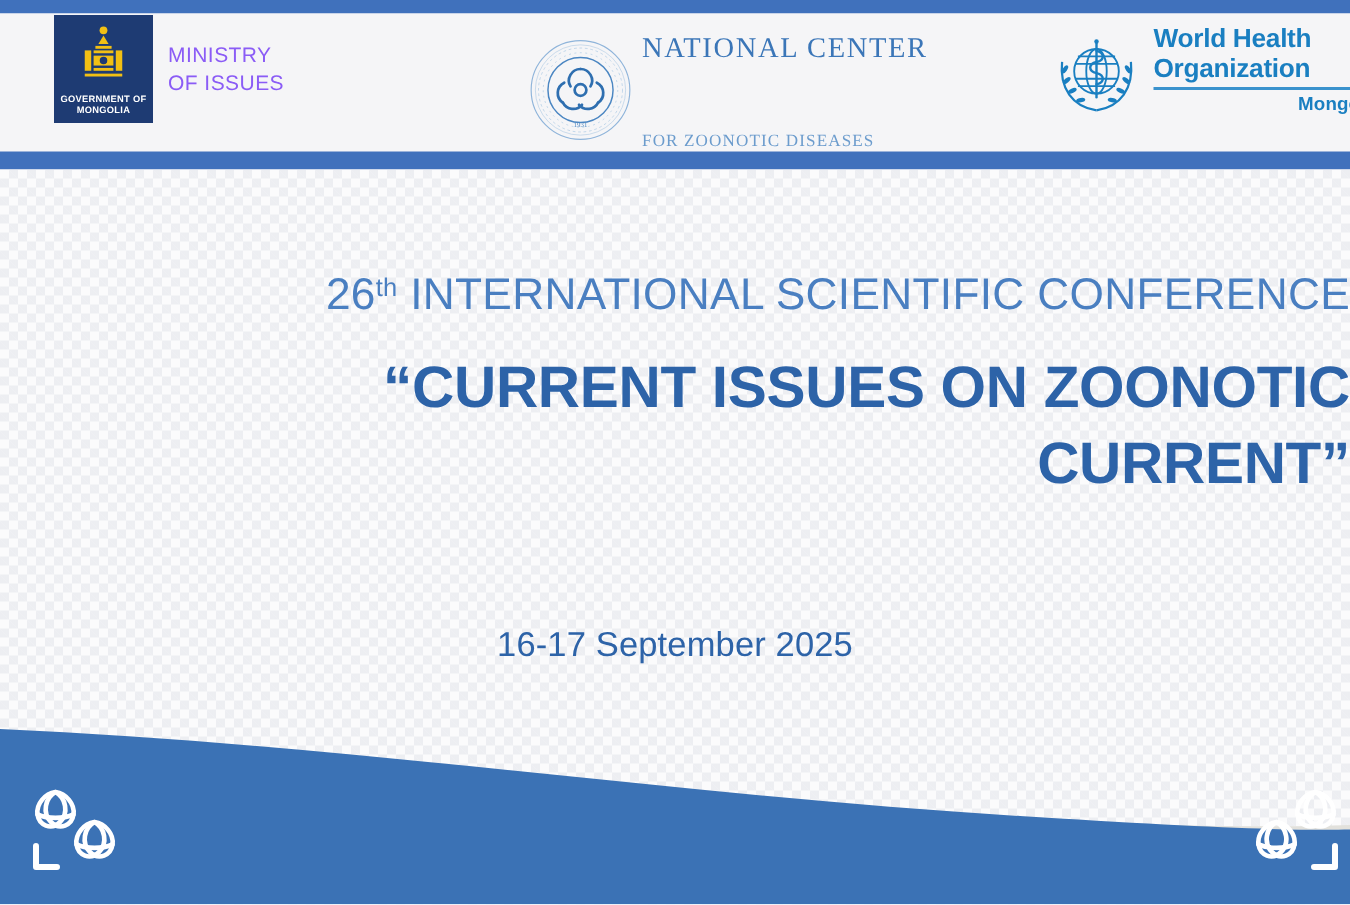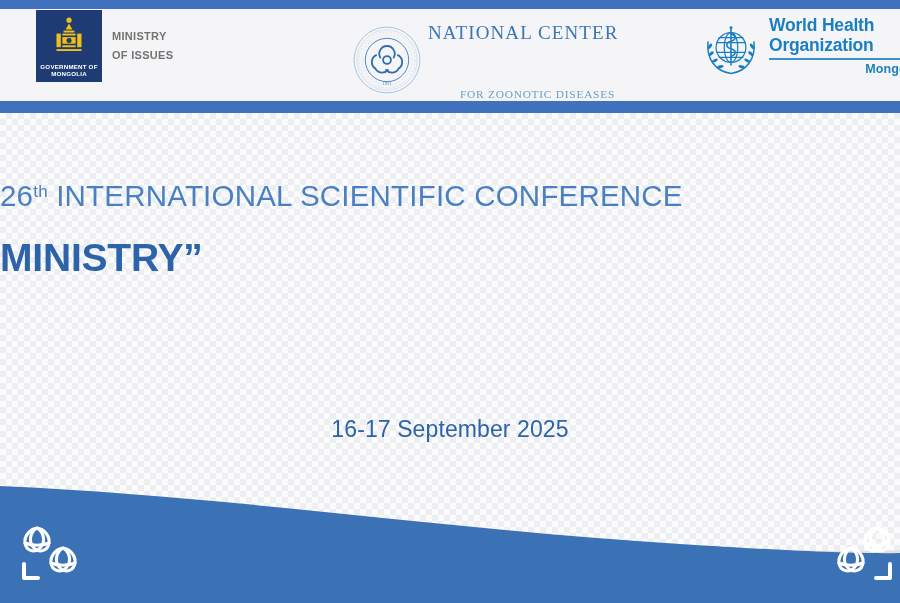--- a/index.html
+++ b/index.html
@@ -69,23 +69,23 @@
   .moh-emblem-text {
     position: relative;
     color: #ffffff;
     font-size: 6.2px;
     font-weight: bold;
     line-height: 7.6px;
     text-align: center;
     letter-spacing: 0.2px;
   }
   .moh-label {
-    color: #737373;
-    font-size: 11px;
-    font-weight: bold;
+    color: #8b5cf6;
+    font-size: 14px;
+    font-weight: normal;
     line-height: 19px;
     letter-spacing: 0.3px;
   }
 
   
   .nczd {
     position: absolute;
     left: 352px; top: 18px;
     display: flex;
     align-items: center;
@@ -105,21 +105,20 @@
     font-size: 19px;
     letter-spacing: 1.1px;
     line-height: 21px;
   }
   .nczd-line2 {
     font-family: "Liberation Serif", serif;
     color: #6c9ccd;
     font-size: 11.4px;
     letter-spacing: 0.75px;
     line-height: 14px;
-    margin-left: 32px;
   }
 
   
   .who {
     position: absolute;
     left: 700px; top: 16px;
     display: flex;
     align-items: flex-start;
     gap: 7px;
   }
@@ -158,21 +157,21 @@
       linear-gradient(45deg, rgba(225,228,234,.55) 25%, transparent 25%, transparent 75%, rgba(225,228,234,.55) 75%);
     background-size: 12px 12px;
     background-position: 0 0, 6px 6px;
   }
 
   
   .title-block {
     position: absolute;
     left: 0; top: 174px;
     width: 900px;
-    text-align: left;
+    text-align: right;
   }
   .title-1 {
     color: #4a7fc1;
     font-size: 29.5px;
     font-weight: normal;
     letter-spacing: 0.2px;
     line-height: 36px;
   }
   .title-1 sup {
     font-size: 17px;
@@ -312,21 +311,22 @@
 
   <div class="header-divider"></div>
 
   <div class="canvas"></div>
 
   <div class="title-block">
     <div class="title-1">
       <span>26</span><sup>th</sup><span> INTERNATIONAL SCIENTIFIC CONFERENCE</span>
     </div>
     <div class="title-2">
-      <div>MINISTRY”</div>
+      <div>“CURRENT ISSUES ON ZOONOTIC</div>
+      <div>CURRENT”</div>
     </div>
   </div>
 
   <div class="meta-block">
     <div class="meta-line">16-17 September 2025</div>
   </div>
 
   <svg class="wave" viewBox="0 0 900 163" preserveAspectRatio="none">
     <path d="M0 52 C 220 66, 430 92, 640 104 C 760 111, 850 112, 900 110 L900 163 L0 163 Z" fill="#e2e1dc"></path>
     <path d="M0 46 C 230 56, 450 90, 680 104 C 790 111, 860 114, 900 113 L900 163 L0 163 Z" fill="#3b72b5"></path>

